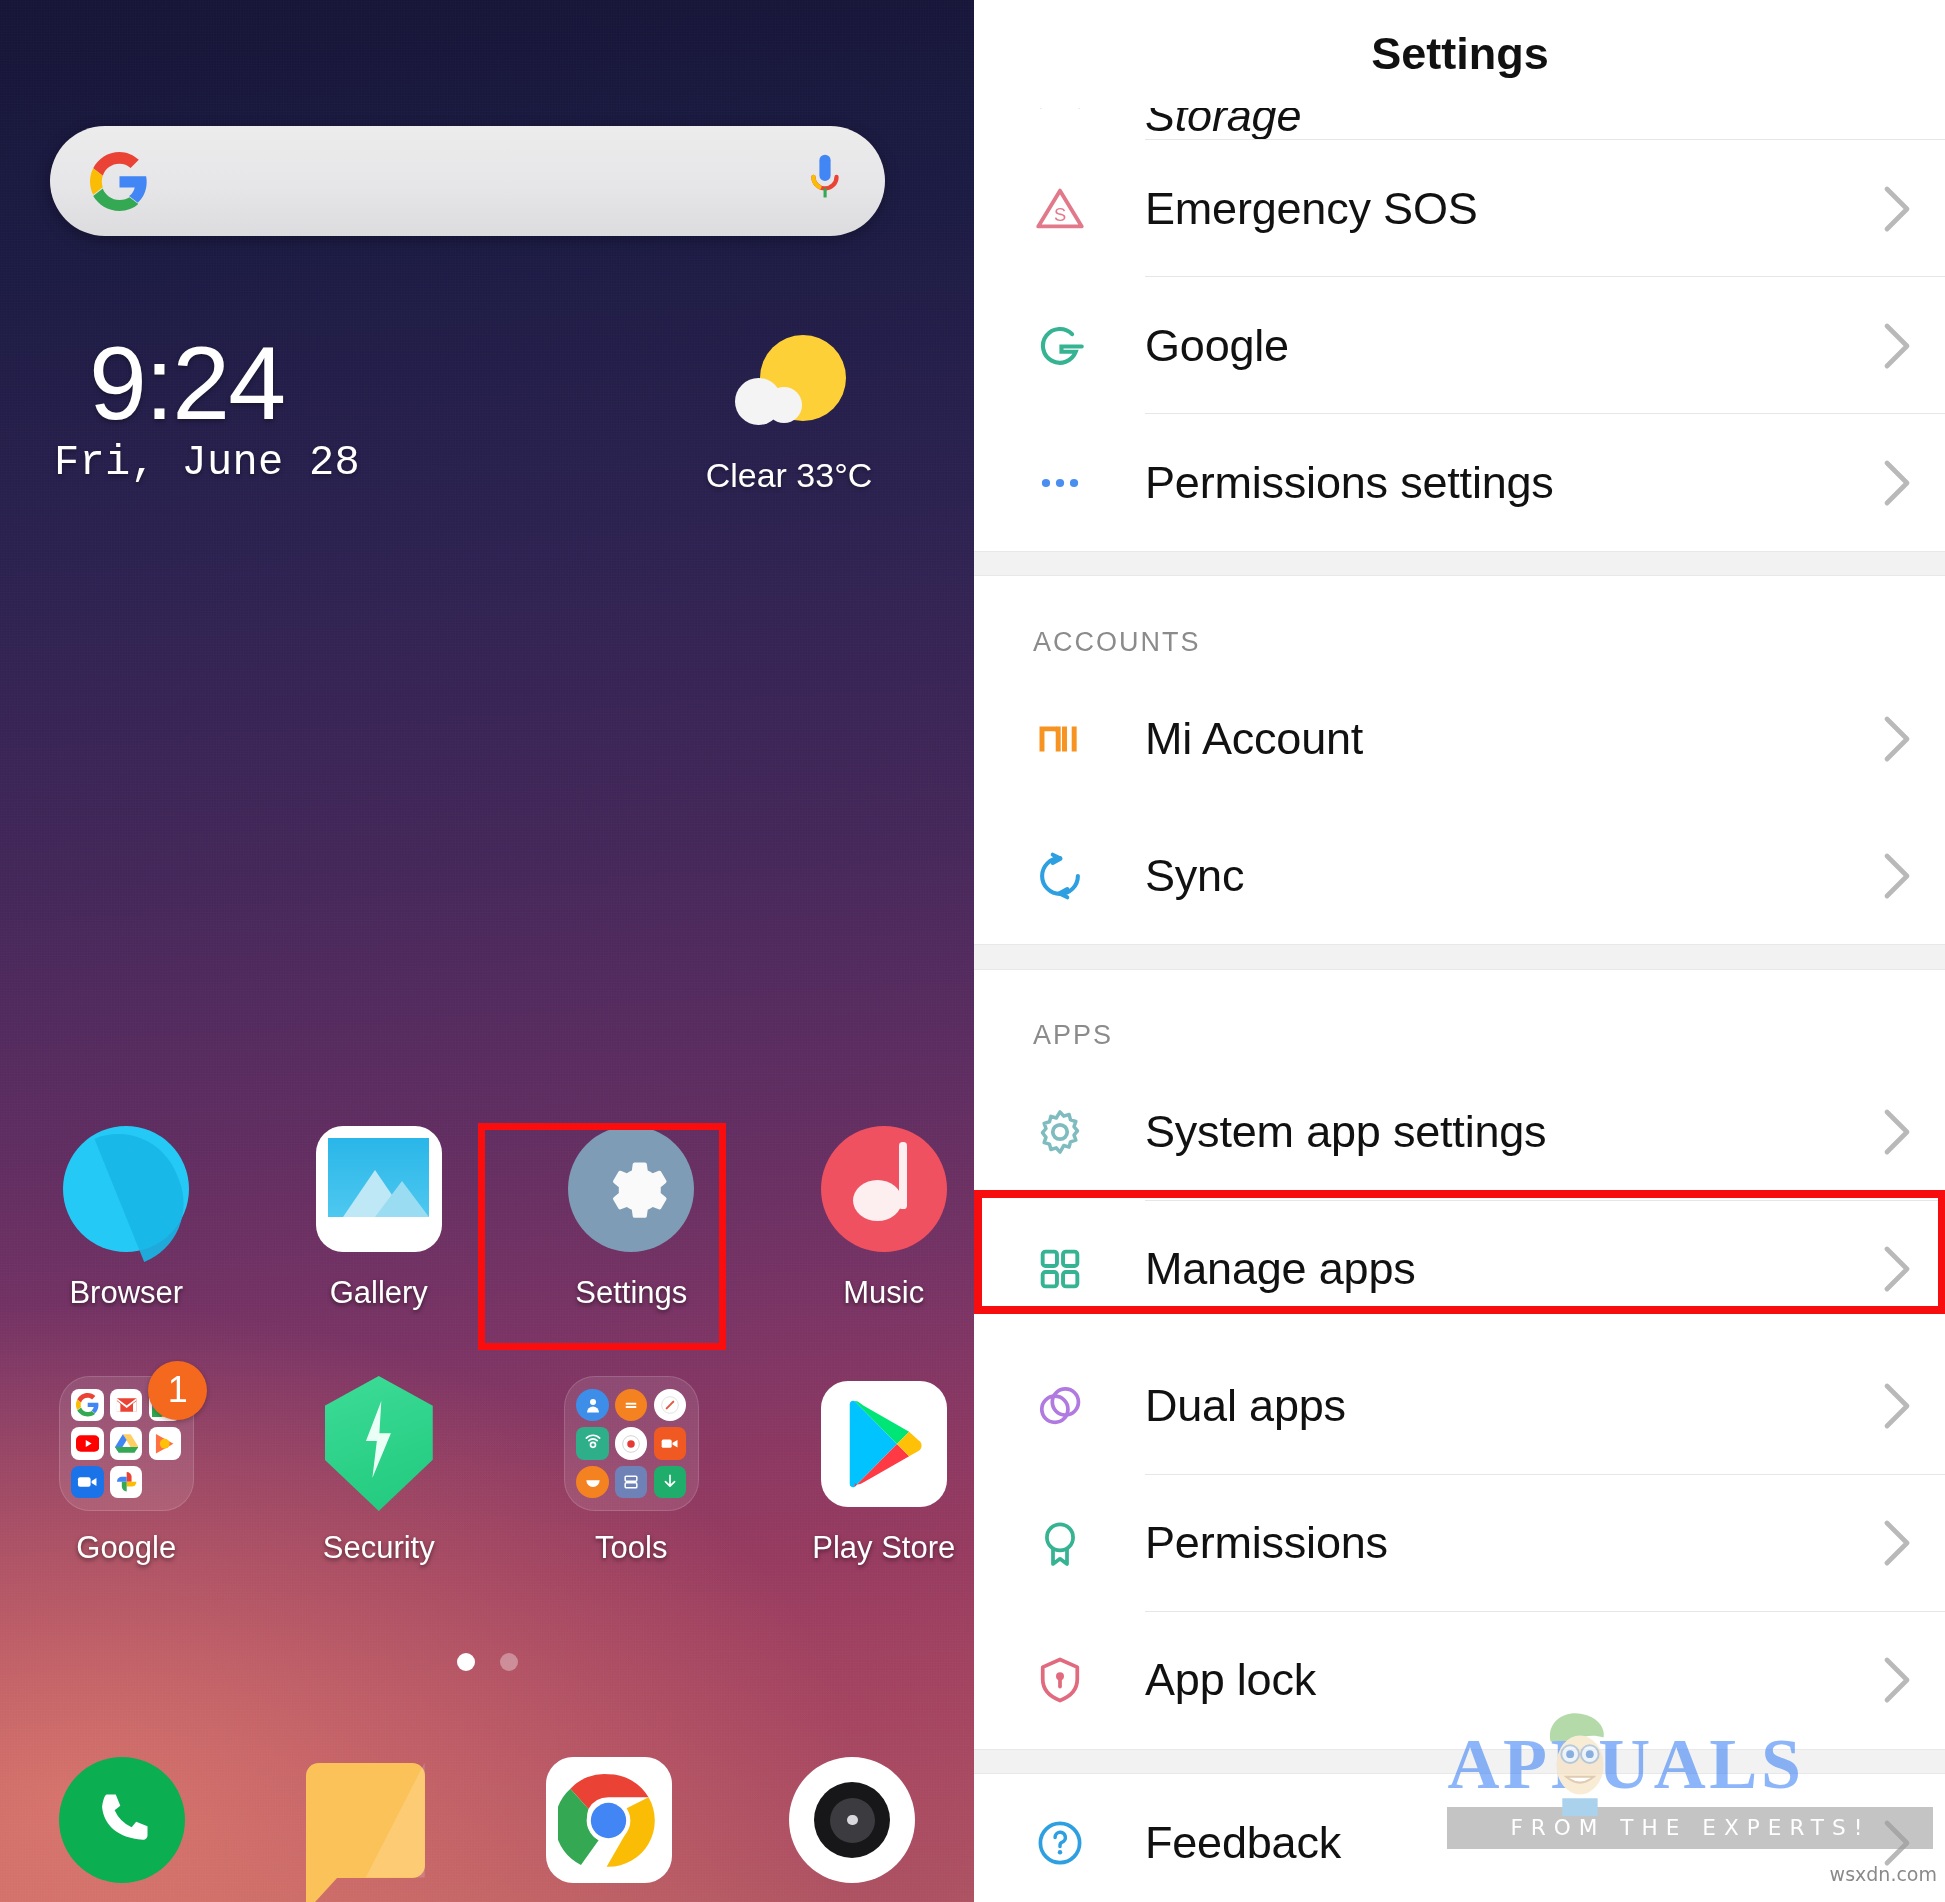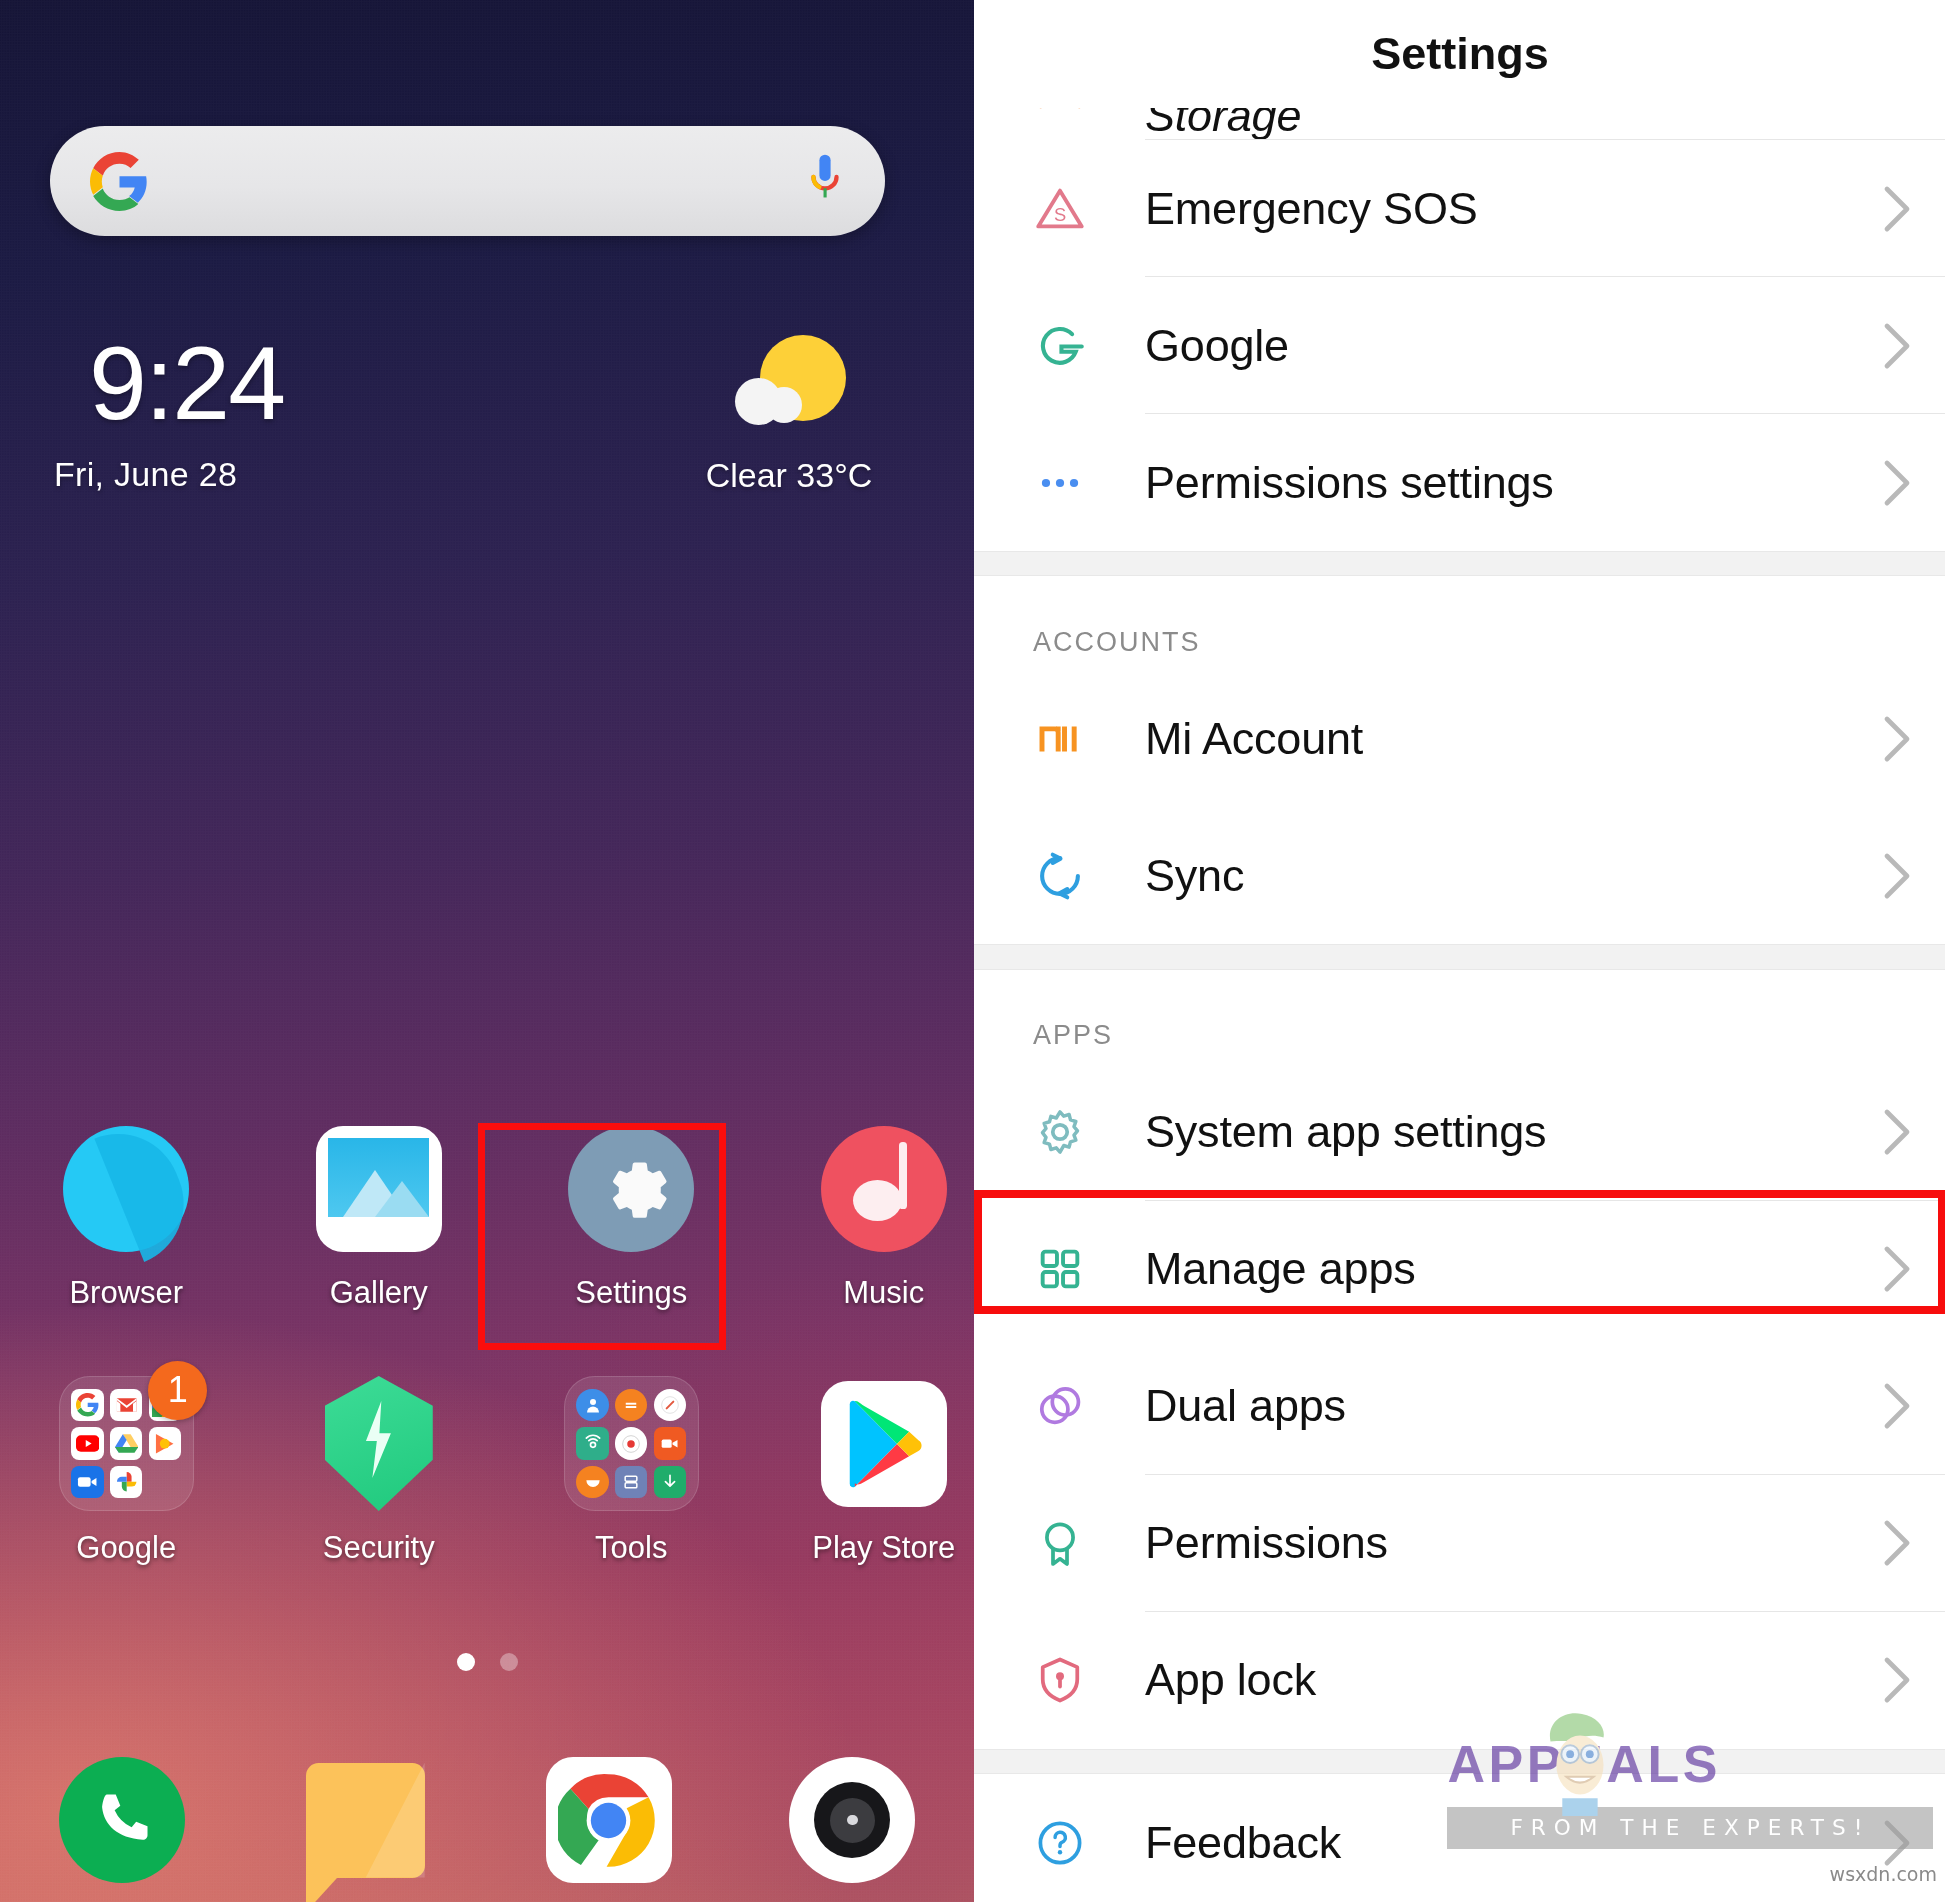--- a/index.html
+++ b/index.html
@@ -22,22 +22,22 @@
     background:linear-gradient(180deg,#ececed 0%,#e6e6e8 55%,#dcdcde 100%);
     box-shadow:0 4.5px 14.4px rgba(0,0,0,0.28);display:flex;align-items:center;
     justify-content:space-between;padding:0 40px;box-sizing:border-box;}
   .g-logo{width:59px;height:59px;}
   .mic{width:40px;height:56px;}
 
   
   .clock{position:absolute;left:54px;top:331px;color:#fff;}
   .clock .time{font-size:104px;line-height:1.0;font-weight:300;letter-spacing:-1.8px;
     text-shadow:0 1.8px 5.4px rgba(0,0,0,0.35);font-family:"Liberation Sans",sans-serif;margin-left:35px;}
-  .clock .date{font-size:34px;margin-top:20px;font-weight:400;letter-spacing:0.3px;
-    text-shadow:0 1.8px 4.5px rgba(0,0,0,0.35);}
+  .clock .date{font-size:42px;margin-top:4px;font-weight:400;letter-spacing:0.3px;
+    text-shadow:0 1.8px 4.5px rgba(0,0,0,0.35);font-family:Liberation Mono, monospace;}
   .weather{position:absolute;right:77px;top:335px;width:216px;text-align:center;color:#fff;}
   .weather .wicon{position:relative;width:108px;height:108px;margin:0 auto;}
   .sun{position:absolute;left:25px;top:0;width:86px;height:86px;border-radius:50%;background:#fdd038;}
   .cloud{position:absolute;left:0px;top:43px;width:70px;height:47px;}
   .cloud:before,.cloud:after{content:"";position:absolute;background:#f4f4f4;border-radius:50%;}
   .cloud:before{width:47px;height:47px;left:0;top:0;}
   .cloud:after{width:36px;height:36px;left:31px;top:9px;}
   .wtxt{font-size:34px;margin-top:12.6px;text-shadow:0 1.8px 4.5px rgba(0,0,0,0.35);white-space:nowrap;}
 
   
@@ -128,22 +128,22 @@
 
   .chev svg{display:block;}
 
   
   .hl-manage{position:absolute;left:0px;top:1190px;width:972px;height:124px;
     border:8px solid #f70d0d;box-sizing:border-box;pointer-events:none;}
 
   
   .wm{position:absolute;right:12.6px;bottom:47px;width:486px;height:135px;opacity:.58;}
   .wm .wmtop{display:flex;align-items:center;height:86px;}
-  .wm .wmword{font-size:52px;font-weight:bold;color:#4c1d95;letter-spacing:3.6px;line-height:1;
-     font-family:Liberation Sans, sans-serif;}
+  .wm .wmword{font-size:72px;font-weight:bold;color:#3b82f6;letter-spacing:3.6px;line-height:1;
+     font-family:Liberation Serif, serif;}
   .wm .wmbar{background:#9b9b9b;color:#fff;font-size:21.6px;letter-spacing:8px;
      text-align:center;padding:8px 0 9px 0;font-family:"DejaVu Sans",sans-serif;}
   .wm .elf{position:absolute;left:77px;top:-12.6px;width:108px;height:108px;}
   .wsxdn{position:absolute;right:9px;bottom:18px;font-size:19px;color:#8a8a8a;
     font-family:"DejaVu Sans",sans-serif;}
 </style>
 </head>
 <body>
 
 <div class="screen">

